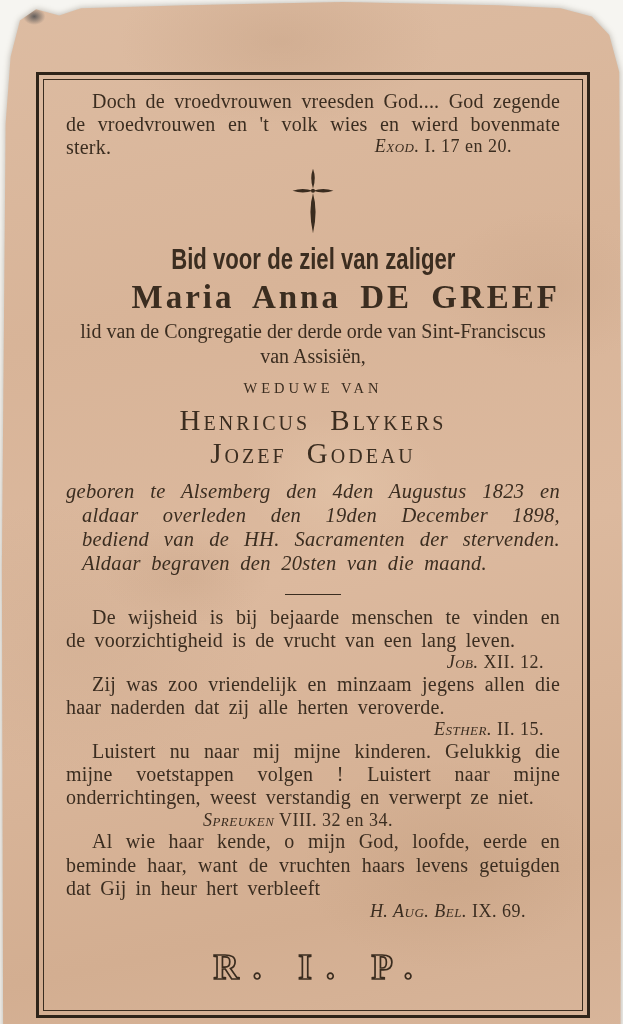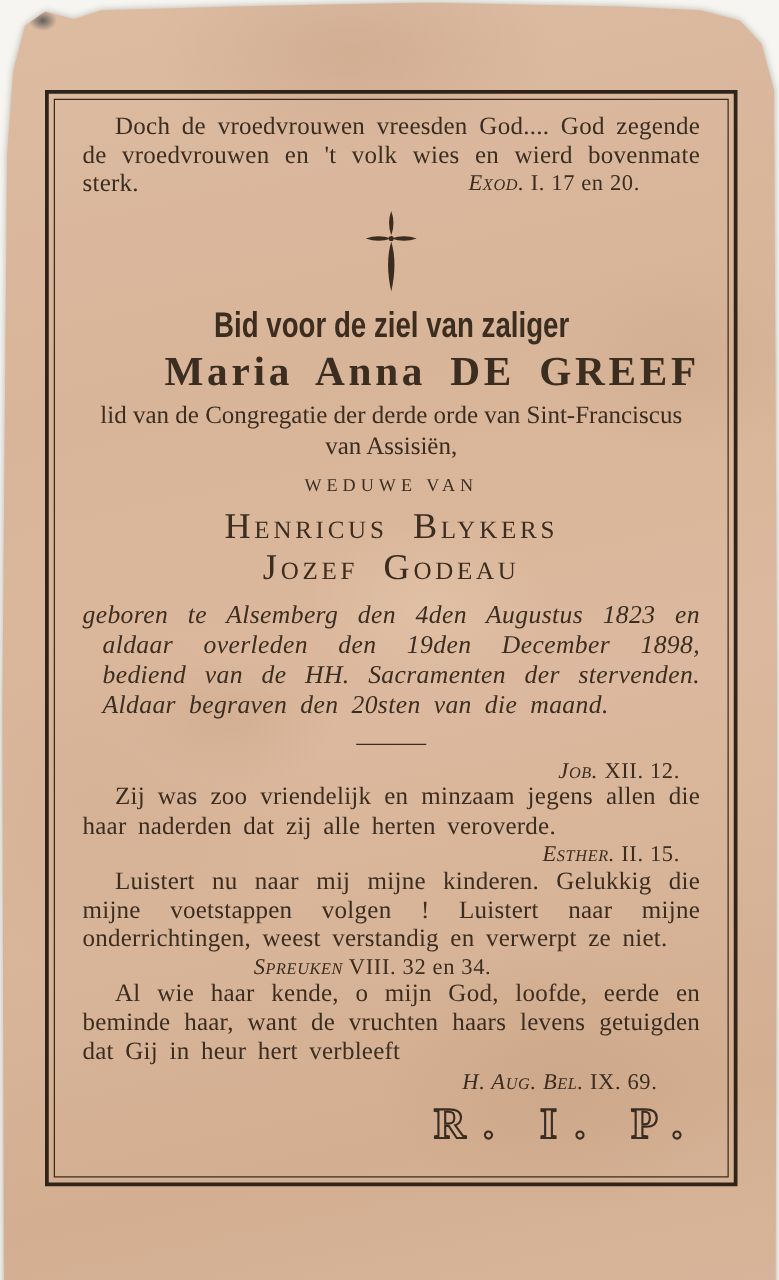--- a/index.html
+++ b/index.html
@@ -96,21 +96,21 @@
     padding-left: 16px; text-indent: -16px;
     word-spacing: 5px; letter-spacing: .3px;
   }
 
   .divider {
     width: 56px; border: 0; border-top: 1.5px solid #3a2d20;
     margin: 18px auto 11px;
   }
 
   .rip {
-    text-align: right; margin-top: 4px; padding-left: 14px;
+    text-align: center; margin-top: 26px; padding-left: 14px;
     font-size: 35px; font-weight: 700; letter-spacing: 14px;
     color: #6d5640;
   }
   @supports (-webkit-text-stroke: 1px black) {
     .rip { color: rgba(217,183,156,.25); -webkit-text-stroke: 1.7px #3a2c1f; }
   }
 </style>
 </head>
 <body>
 
@@ -149,20 +149,21 @@
 
           <div class="widow-label">weduwe van</div>
 
           <div class="spouse spouse-1">Henricus Blykers</div>
           <div class="spouse spouse-2">Jozef Godeau</div>
 
           <p class="bio">geboren te Alsemberg den 4den Augustus 1823 en aldaar overleden den 19den December 1898, bediend van de HH. Sacramenten der stervenden. Aldaar begraven den 20sten van die maand.</p>
 
           <hr class="divider">
 
+          <p class="para">De wijsheid is bij bejaarde menschen te vinden en de voorzichtigheid is de vrucht van een lang leven.</p>
           <div class="citation cit-job">
             <span class="book">Job.</span>
             <span>XII. 12.</span>
           </div>
 
           <p class="para">Zij was zoo vriendelijk en minzaam jegens allen die haar naderden dat zij alle herten veroverde.</p>
           <div class="citation cit-esther">
             <span class="book">Esther.</span>
             <span>II. 15.</span>
           </div>

